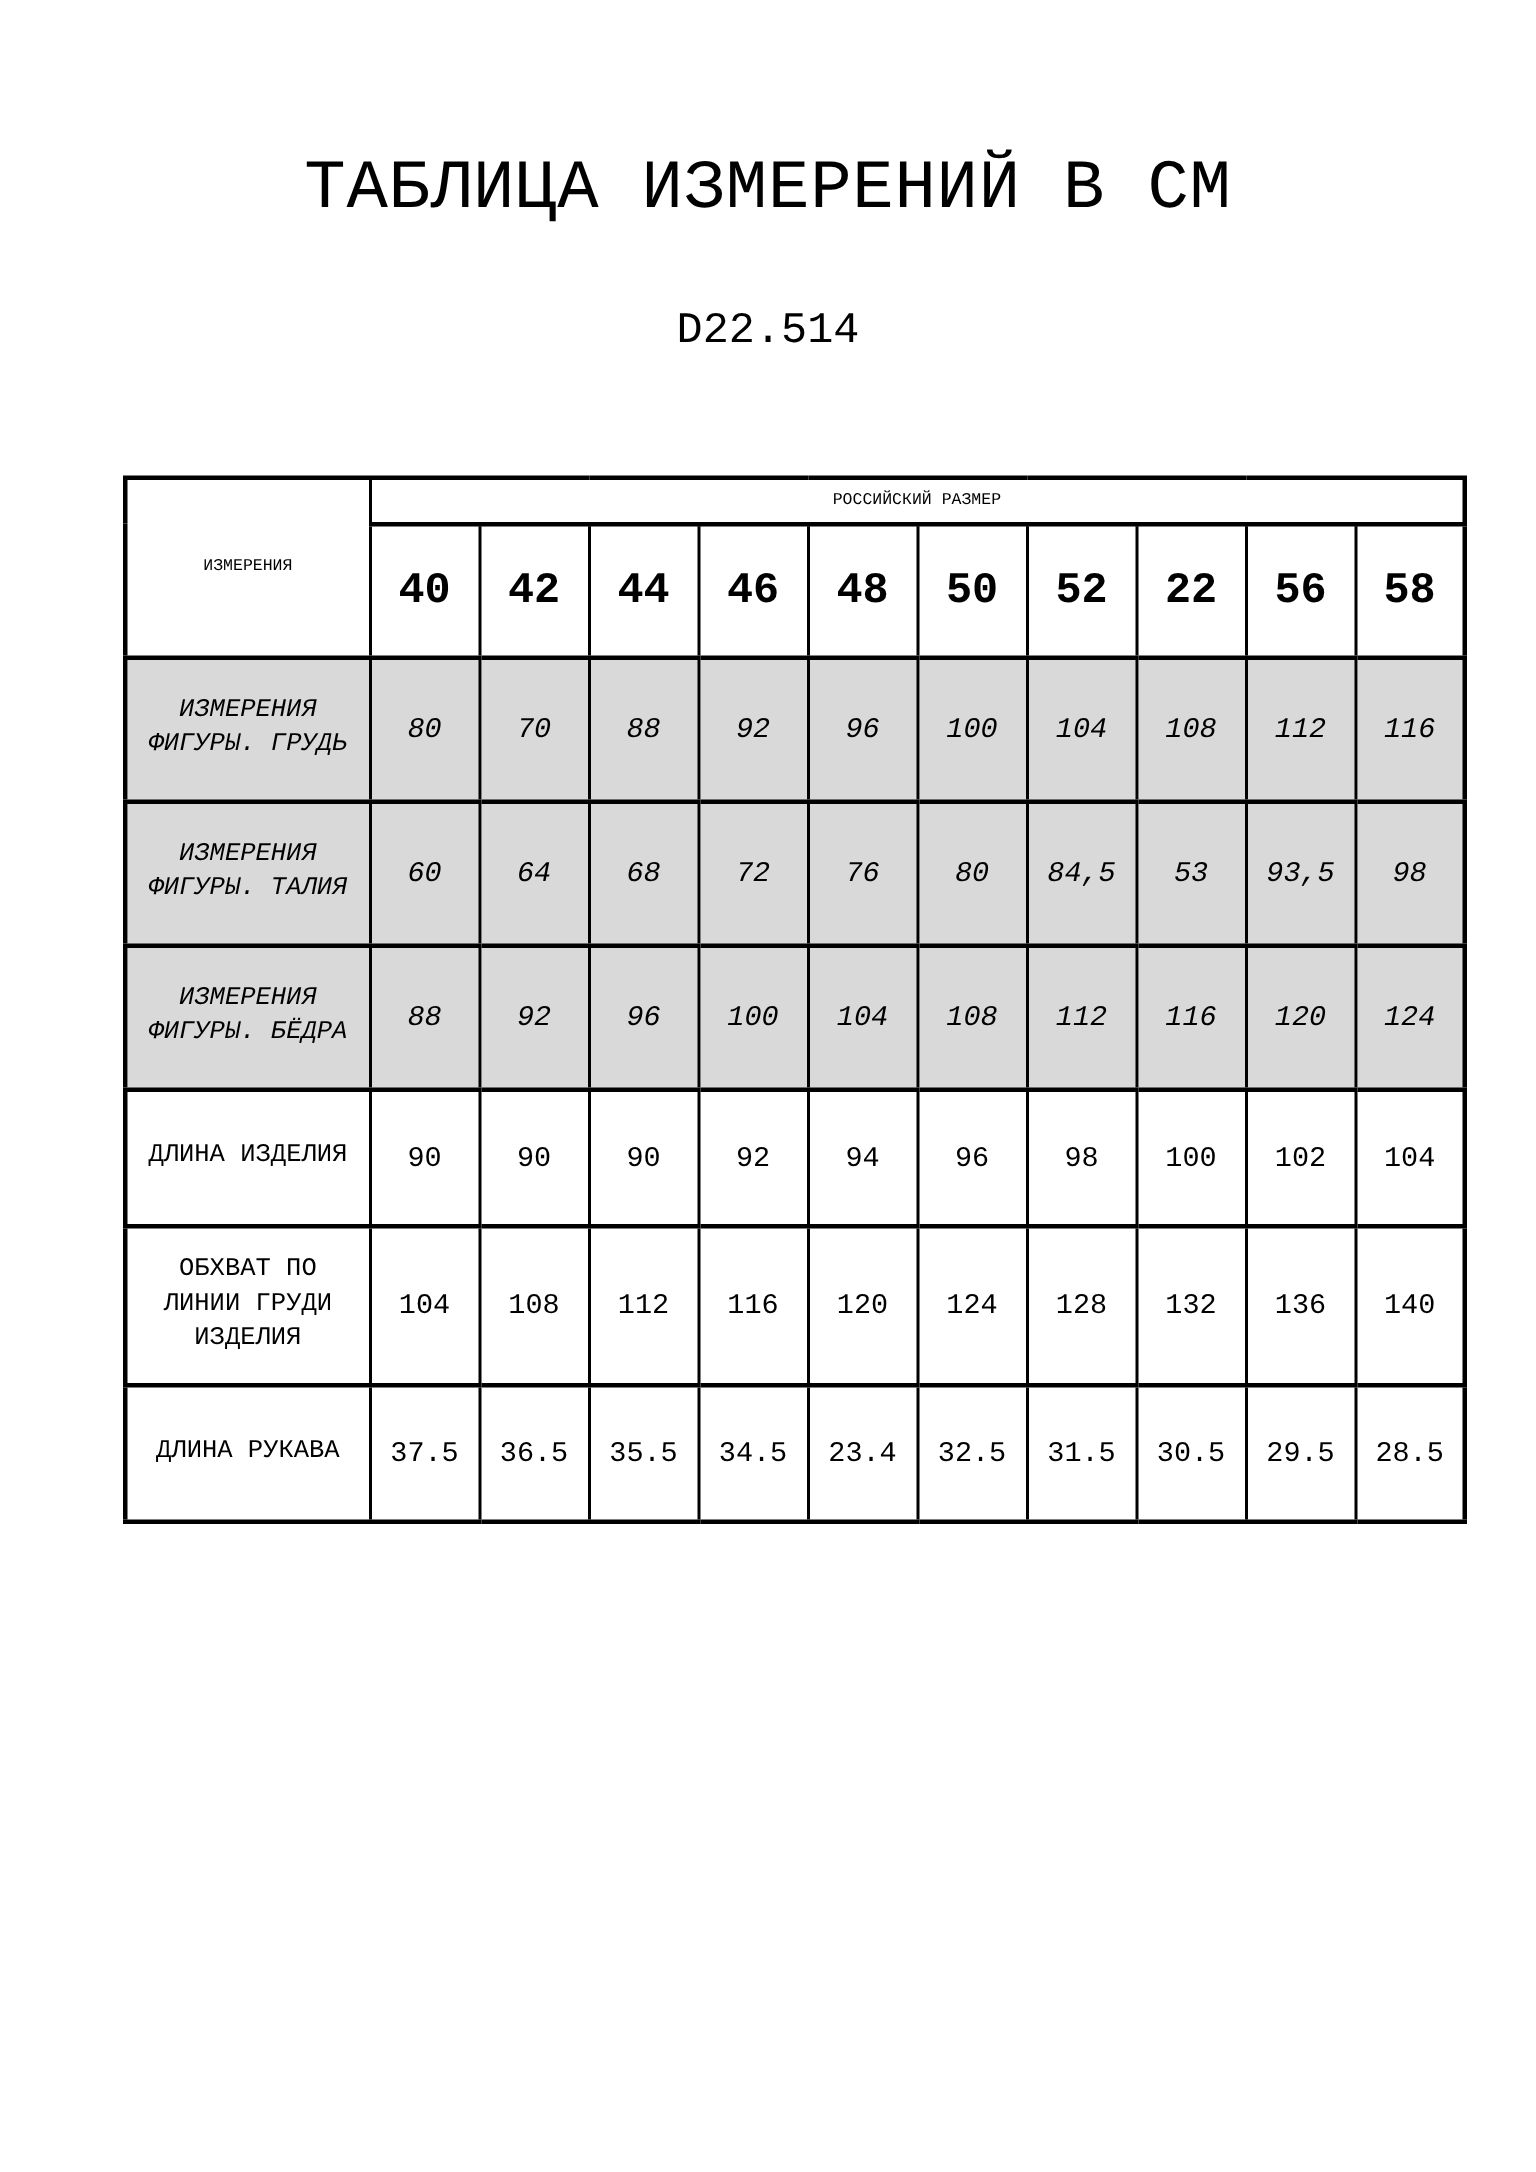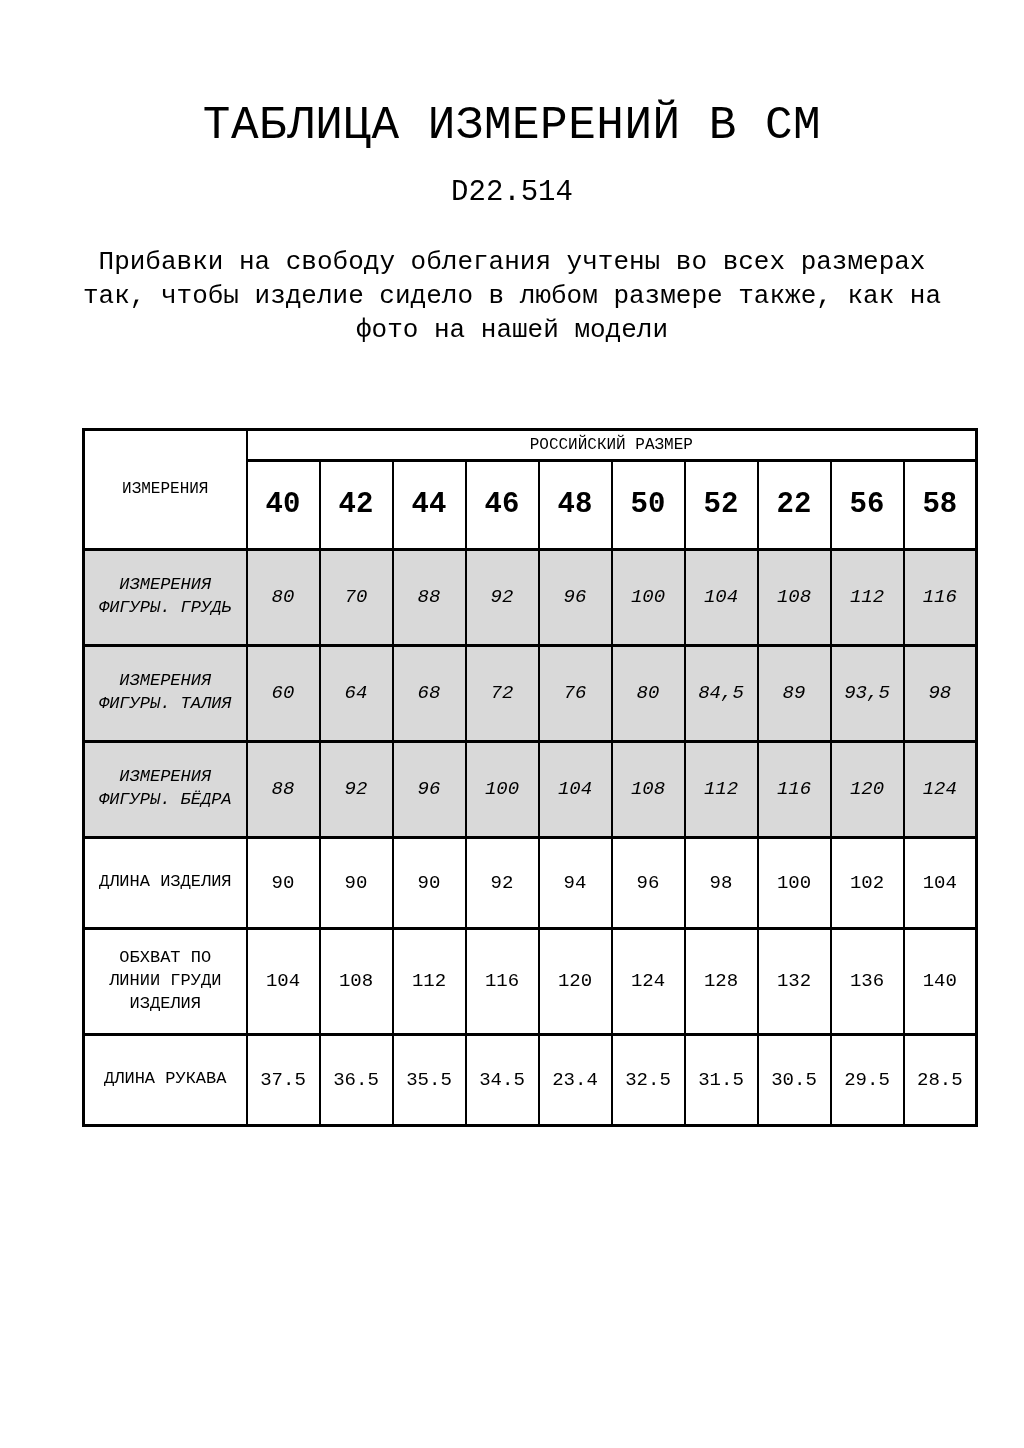--- a/index.html
+++ b/index.html
@@ -21,21 +21,21 @@
     padding-top: 100px;
   }
   .doc-title {
     margin: 0;
     font-size: 46px;
     font-weight: 400;
     letter-spacing: 0.5px;
     line-height: 1.15;
   }
   .doc-code {
-    margin-top: 24px;
+    margin-top: 52px;
     font-size: 29px;
     font-weight: 400;
     line-height: 1.1;
   }
   .doc-note {
     margin: 36px auto 0 auto;
     width: 880px;
     font-size: 26px;
     line-height: 1.32;
     font-weight: 400;
@@ -53,21 +53,21 @@
     border-left: 2px solid #000;
     border-right: 2px solid #000;
     border-top: 3px solid #000;
     border-bottom: 3px solid #000;
     text-align: center;
     vertical-align: middle;
     padding: 0 6px;
     font-weight: 400;
     overflow: hidden;
   }
-  .size-table tr.r-group th { height: 28px; font-size: 16px; }
+  .size-table tr.r-group th { height: 28px; font-size: 11px; }
   .size-table tr.r-sizes th { height: 86px; font-size: 29px; font-weight: 800; }
   .size-table th.corner     { font-size: 17px; }
   .size-table td.lbl        { font-size: 17px; line-height: 1.35; }
   .size-table td.val        { font-size: 19px; }
   .size-table tr.row-0 td, .size-table tr.row-1 td, .size-table tr.row-2 td { height: 93px; }
   .size-table tr.row-3 td { height: 88px; }
   .size-table tr.row-4 td { height: 103px; }
   .size-table tr.row-5 td { height: 88px; text-align: center; }
   .size-table tr.row-shaded td {
     background: var(--shaded-bg, #d9d9d9);
@@ -75,21 +75,20 @@
   }
 </style>
 </head>
 <body>
 
 <div class="page">
 
   <div class="doc-header">
     <h1 class="doc-title">ТАБЛИЦА ИЗМЕРЕНИЙ В СМ</h1>
     <div class="doc-code">D22.514</div>
-    <div class="doc-note">Прибавки на свободу облегания учтены во всех размерах так, чтобы изделие сидело в любом размере также, как на фото на нашей модели</div>
   </div>
 
   <table class="size-table">
     <colgroup>
       <col class="c-label">
       <col class="c-size">
         <col class="c-size">
         <col class="c-size">
         <col class="c-size">
         <col class="c-size">
@@ -133,21 +132,21 @@
       </tr>
       <tr class="row-1 row-shaded">
         <td class="lbl">ИЗМЕРЕНИЯ ФИГУРЫ. ТАЛИЯ</td>
         <td class="val">60</td>
         <td class="val">64</td>
         <td class="val">68</td>
         <td class="val">72</td>
         <td class="val">76</td>
         <td class="val">80</td>
         <td class="val">84,5</td>
-        <td class="val">89</td>
+        <td class="val">53</td>
         <td class="val">93,5</td>
         <td class="val">98</td>
       </tr>
       <tr class="row-2 row-shaded">
         <td class="lbl">ИЗМЕРЕНИЯ ФИГУРЫ. БЁДРА</td>
         <td class="val">88</td>
         <td class="val">92</td>
         <td class="val">96</td>
         <td class="val">100</td>
         <td class="val">104</td>

